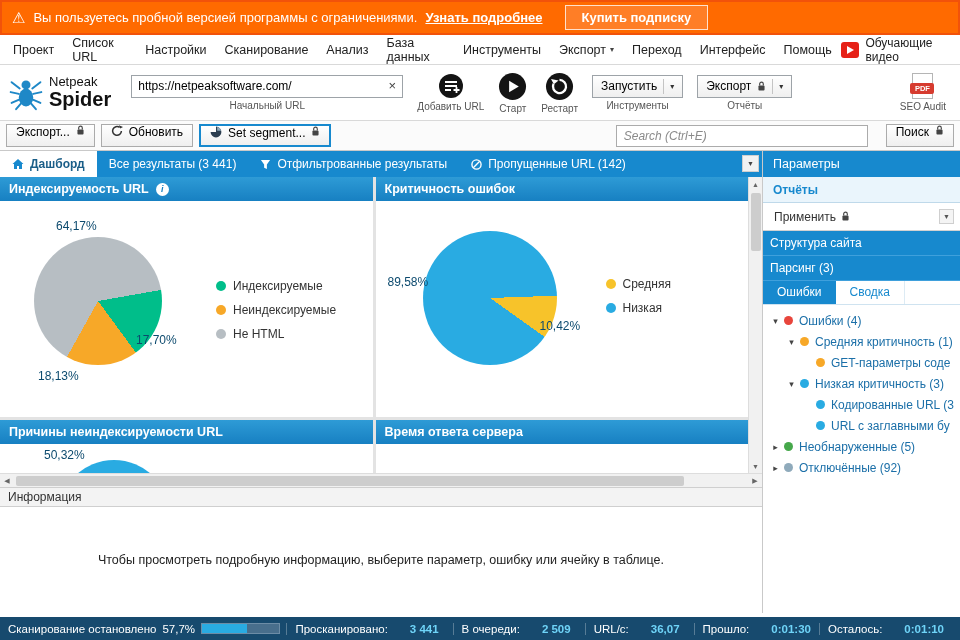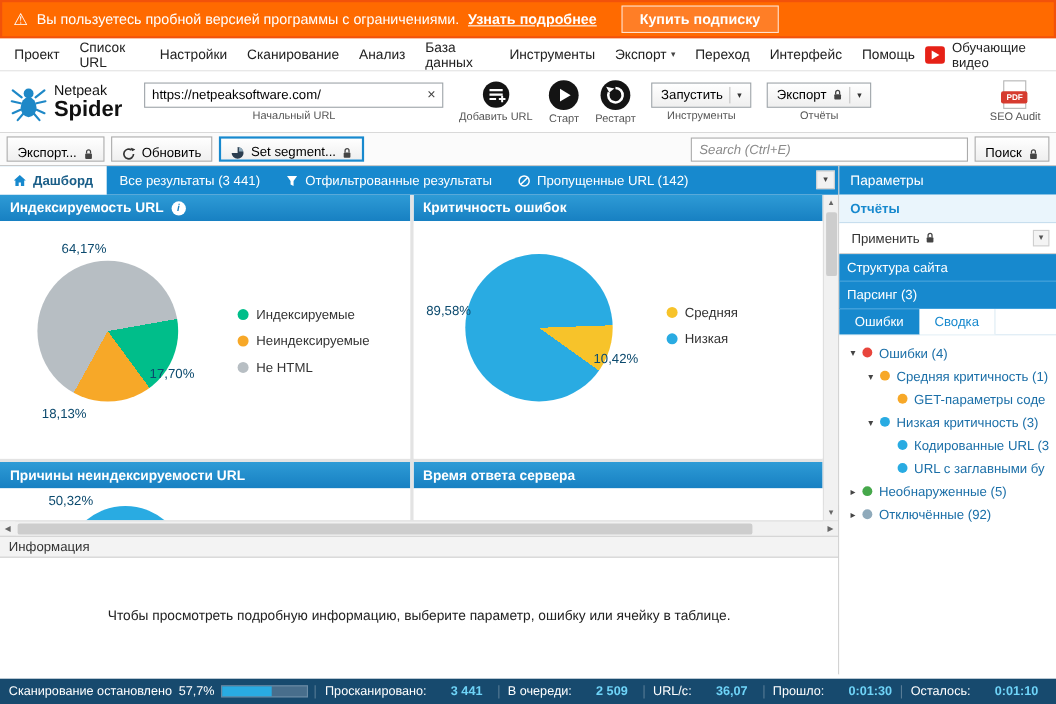--- a/index.html
+++ b/index.html
@@ -34,23 +34,23 @@
   .urlinput{width:272px;height:23px;border:1px solid #9DA3A8;padding:0 20px 0 6px;font-size:12px;font-family:"Liberation Sans",sans-serif}
   .url-clear{position:absolute;right:3px;top:3px;width:16px;height:16px;border:0;background:transparent;color:#444;font-size:13px;cursor:pointer;line-height:14px}
   .ddbtn{height:23px;border:1px solid #9DA3A8;background:linear-gradient(#FFF,#EFEFEF);display:inline-flex;align-items:center;gap:6px;padding:0 8px;font-size:12px;font-family:"Liberation Sans",sans-serif;cursor:pointer}
   .dd-sep{width:1px;height:15px;background:#C4C4C4}
   .arr{font-size:8px;color:#333}
   .pdf-doc{width:21px;height:26px;border:1px solid #B5B5B5;background:#fff;position:relative}
   .pdf-band{position:absolute;left:-3px;bottom:4px;width:24px;height:11px;background:#D63B2F;color:#fff;font-size:7.5px;font-weight:bold;display:flex;align-items:center;justify-content:center;border-radius:2px}
 
   
   .toolbar2{height:30px;background:#FBFBFB;border-bottom:1px solid #C9C9C9;display:flex;align-items:center;gap:6px;padding:0 6px}
-  .t2btn{height:23px;border:1px solid #ABABAB;background:linear-gradient(#FFF,#EFEFEF);display:inline-flex;align-items:flex-end;gap:6px;padding:0 9px;font-size:12px;font-family:"Liberation Sans",sans-serif;cursor:pointer}
+  .t2btn{height:23px;border:1px solid #ABABAB;background:linear-gradient(#FFF,#EFEFEF);display:inline-flex;align-items:flex-start;gap:6px;padding:0 9px;font-size:12px;font-family:"Liberation Sans",sans-serif;cursor:pointer}
   .t2btn.segment{border:2px solid #1789CE}
-  .t2-right{margin-left:auto;display:flex;align-items:center;gap:6px}
+  .t2-right{margin-left:auto;display:flex;align-items:center;gap:18px}
   .searchinput{width:252px;height:22px;border:1px solid #ABABAB;padding:0 7px;font-size:12px;font-family:"Liberation Sans",sans-serif}
   .searchinput::placeholder{font-style:italic;color:#8A8A8A}
 
   
   .content{flex:1;display:flex;min-height:0}
   .left{flex:1;display:flex;flex-direction:column;min-width:0}
   .sidebar{width:198px;display:flex;flex-direction:column;border-left:1px solid #C9C9C9}
 
   
   .tabs{height:26px;background:#1789CE;display:flex;position:relative}

